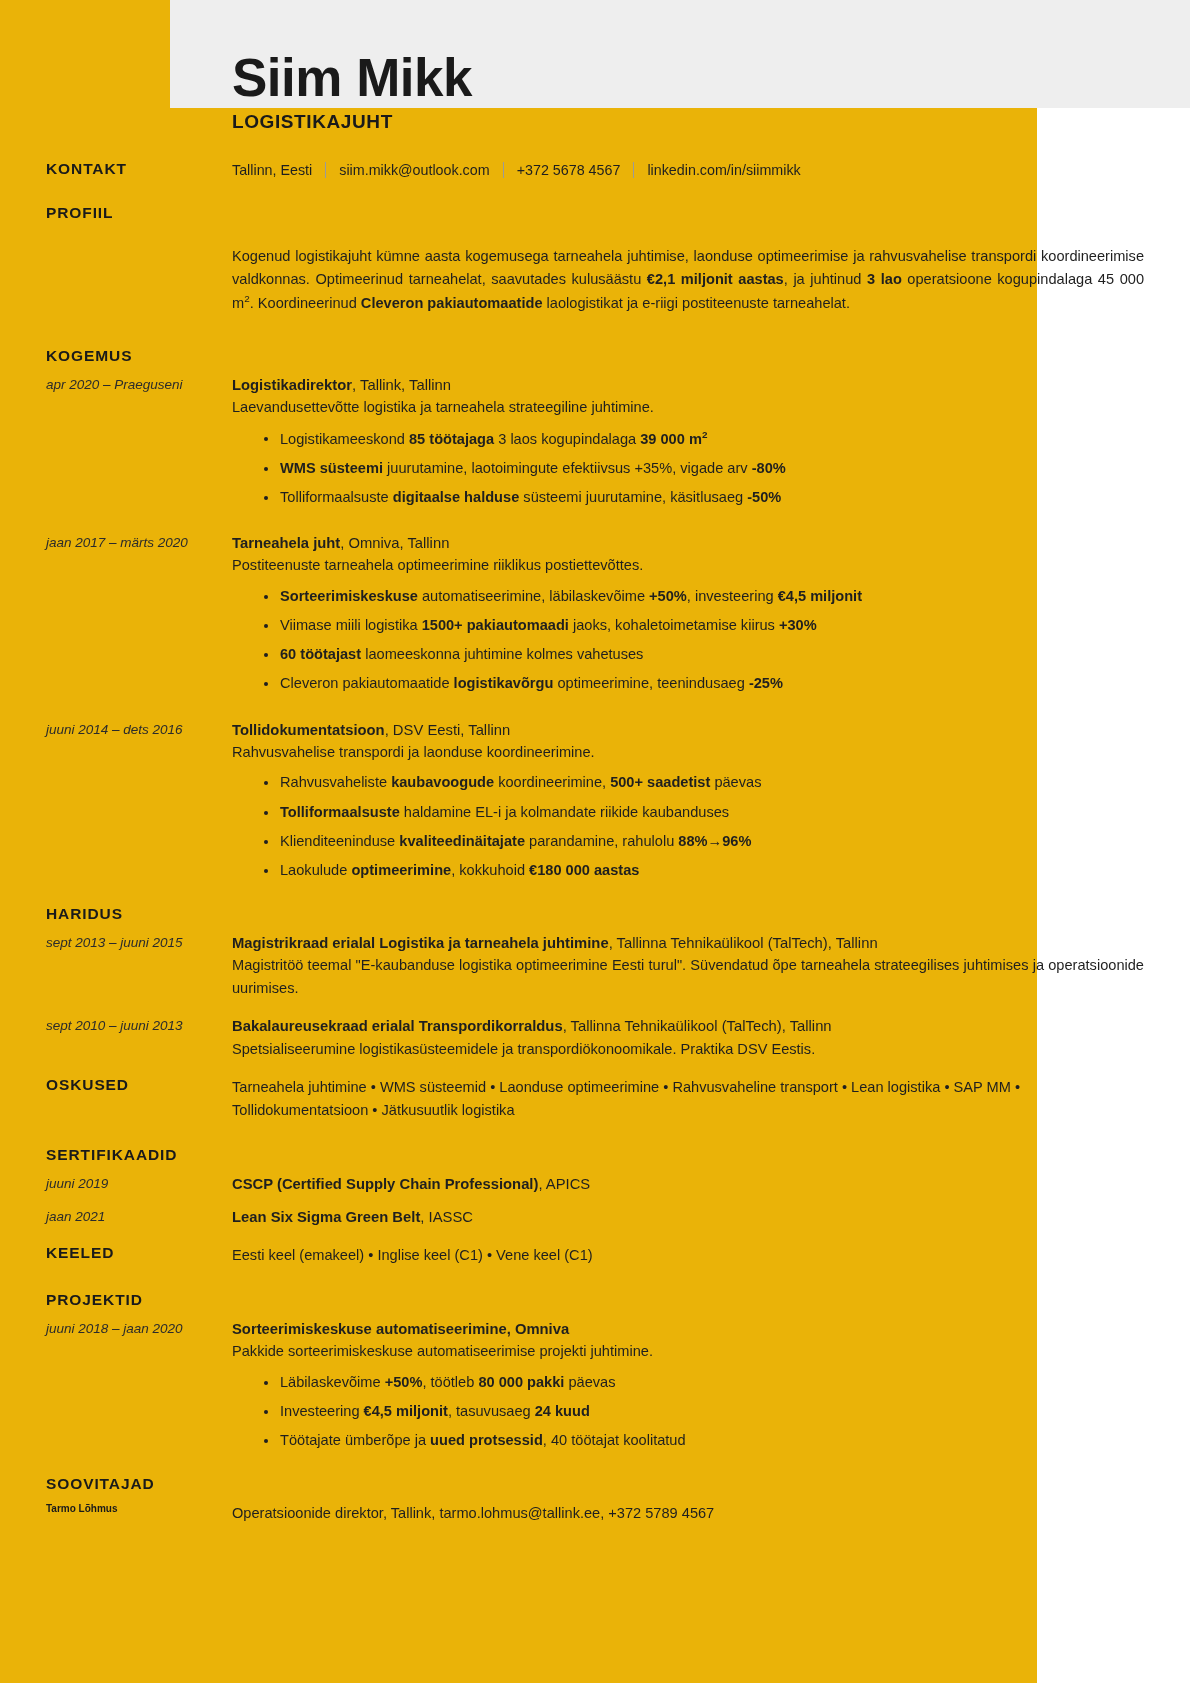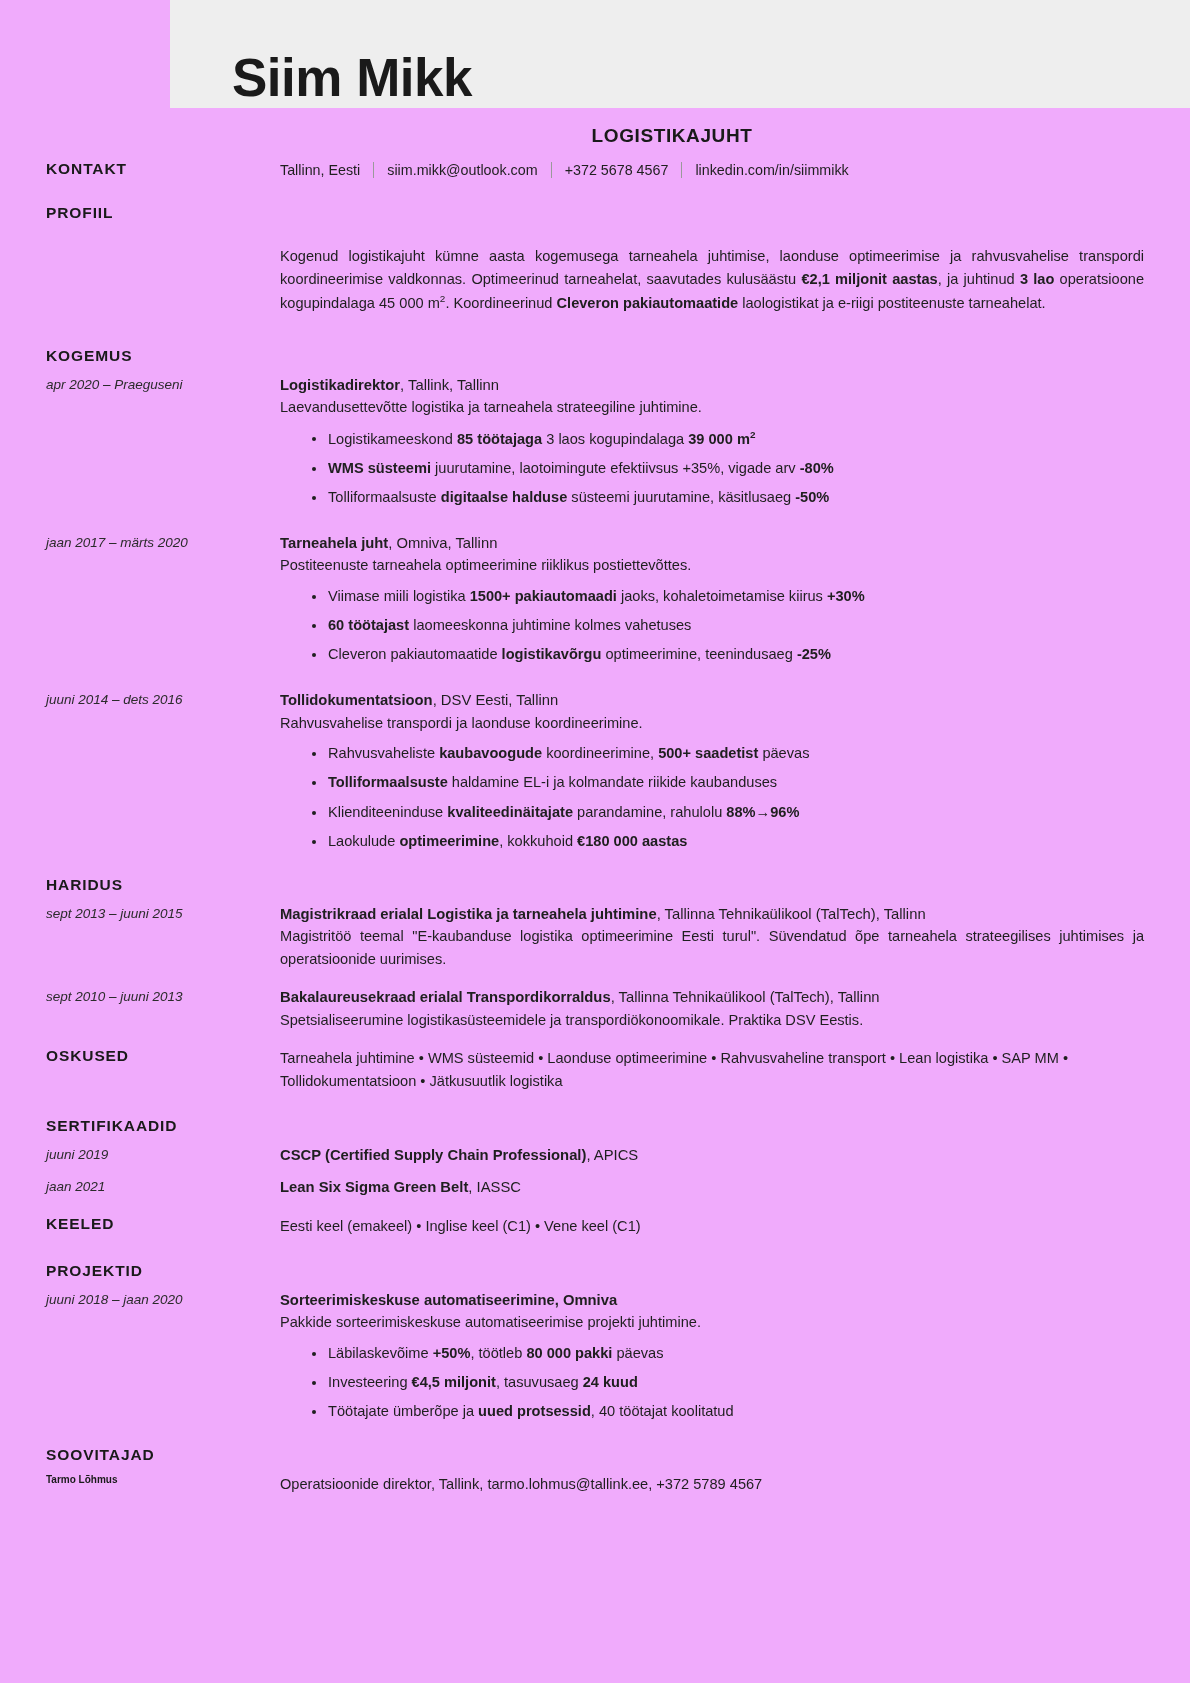--- a/index.html
+++ b/index.html
@@ -11,23 +11,23 @@
     width: 1190px;
     height: 1683px;
     font-family: "Liberation Sans", sans-serif;
     color: #1a1a1a;
     position: relative;
     overflow: hidden;
   }
 
   .page {
     position: relative;
-    width: 1190px;
+    width: 1037px;
     height: 1683px;
-    background: #f0abfc;
+    background: #eab308;
     box-sizing: border-box;
   }
 
   
   .header-band {
     position: absolute;
     left: 170px;
     top: 0;
     width: 1020px;
     height: 108px;
@@ -47,38 +47,36 @@
     font-weight: bold;
     letter-spacing: -0.5px;
     line-height: 1.04;
     color: #1a1a1a;
     margin: 0;
   }
   .job-title {
     font-size: 19px;
     font-weight: bold;
     letter-spacing: 0.6px;
-    margin-top: 20px;
+    margin-top: 6px;
     color: #1a1a1a;
-    text-align: center;
   }
 
   
   .rows {
     position: absolute;
     left: 0;
     top: 160px;
     width: 1190px;
   }
   .row {
     display: flex;
     align-items: flex-start;
     padding: 0 46px 0 46px;
     box-sizing: border-box;
-    gap: 48px;
   }
   .col-left {
     width: 186px;
     flex: 0 0 186px;
     box-sizing: border-box;
     padding-right: 10px;
   }
   .col-right {
     flex: 1 1 auto;
     box-sizing: border-box;
@@ -242,20 +240,21 @@
         </div>
         <div class="spacer-sm"></div>
         <div class="row">
           <div class="col-left">
             <div class="date-range">jaan 2017 – märts 2020</div>
           </div>
           <div class="col-right">
             <div class="entry-title"><b>Tarneahela juht</b><span>, Omniva, Tallinn</span></div>
             <div class="entry-sub">Postiteenuste tarneahela optimeerimine riiklikus postiettevõttes.</div>
             <ul class="bullets">
+              <li><span><b>Sorteerimiskeskuse</b></span><span> automatiseerimine, läbilaskevõime </span><span><b>+50%</b></span><span>, investeering </span><span><b>€4,5 miljonit</b></span></li>
               <li><span>Viimase miili logistika </span><span><b>1500+ pakiautomaadi</b></span><span> jaoks, kohaletoimetamise kiirus </span><span><b>+30%</b></span></li>
               <li><span><b>60 töötajast</b></span><span> laomeeskonna juhtimine kolmes vahetuses</span></li>
               <li><span>Cleveron pakiautomaatide </span><span><b>logistikavõrgu</b></span><span> optimeerimine, teenindusaeg </span><span><b>-25%</b></span></li>
             </ul>
           </div>
         </div>
         <div class="spacer-sm"></div>
         <div class="row">
           <div class="col-left">
             <div class="date-range">juuni 2014 – dets 2016</div>

